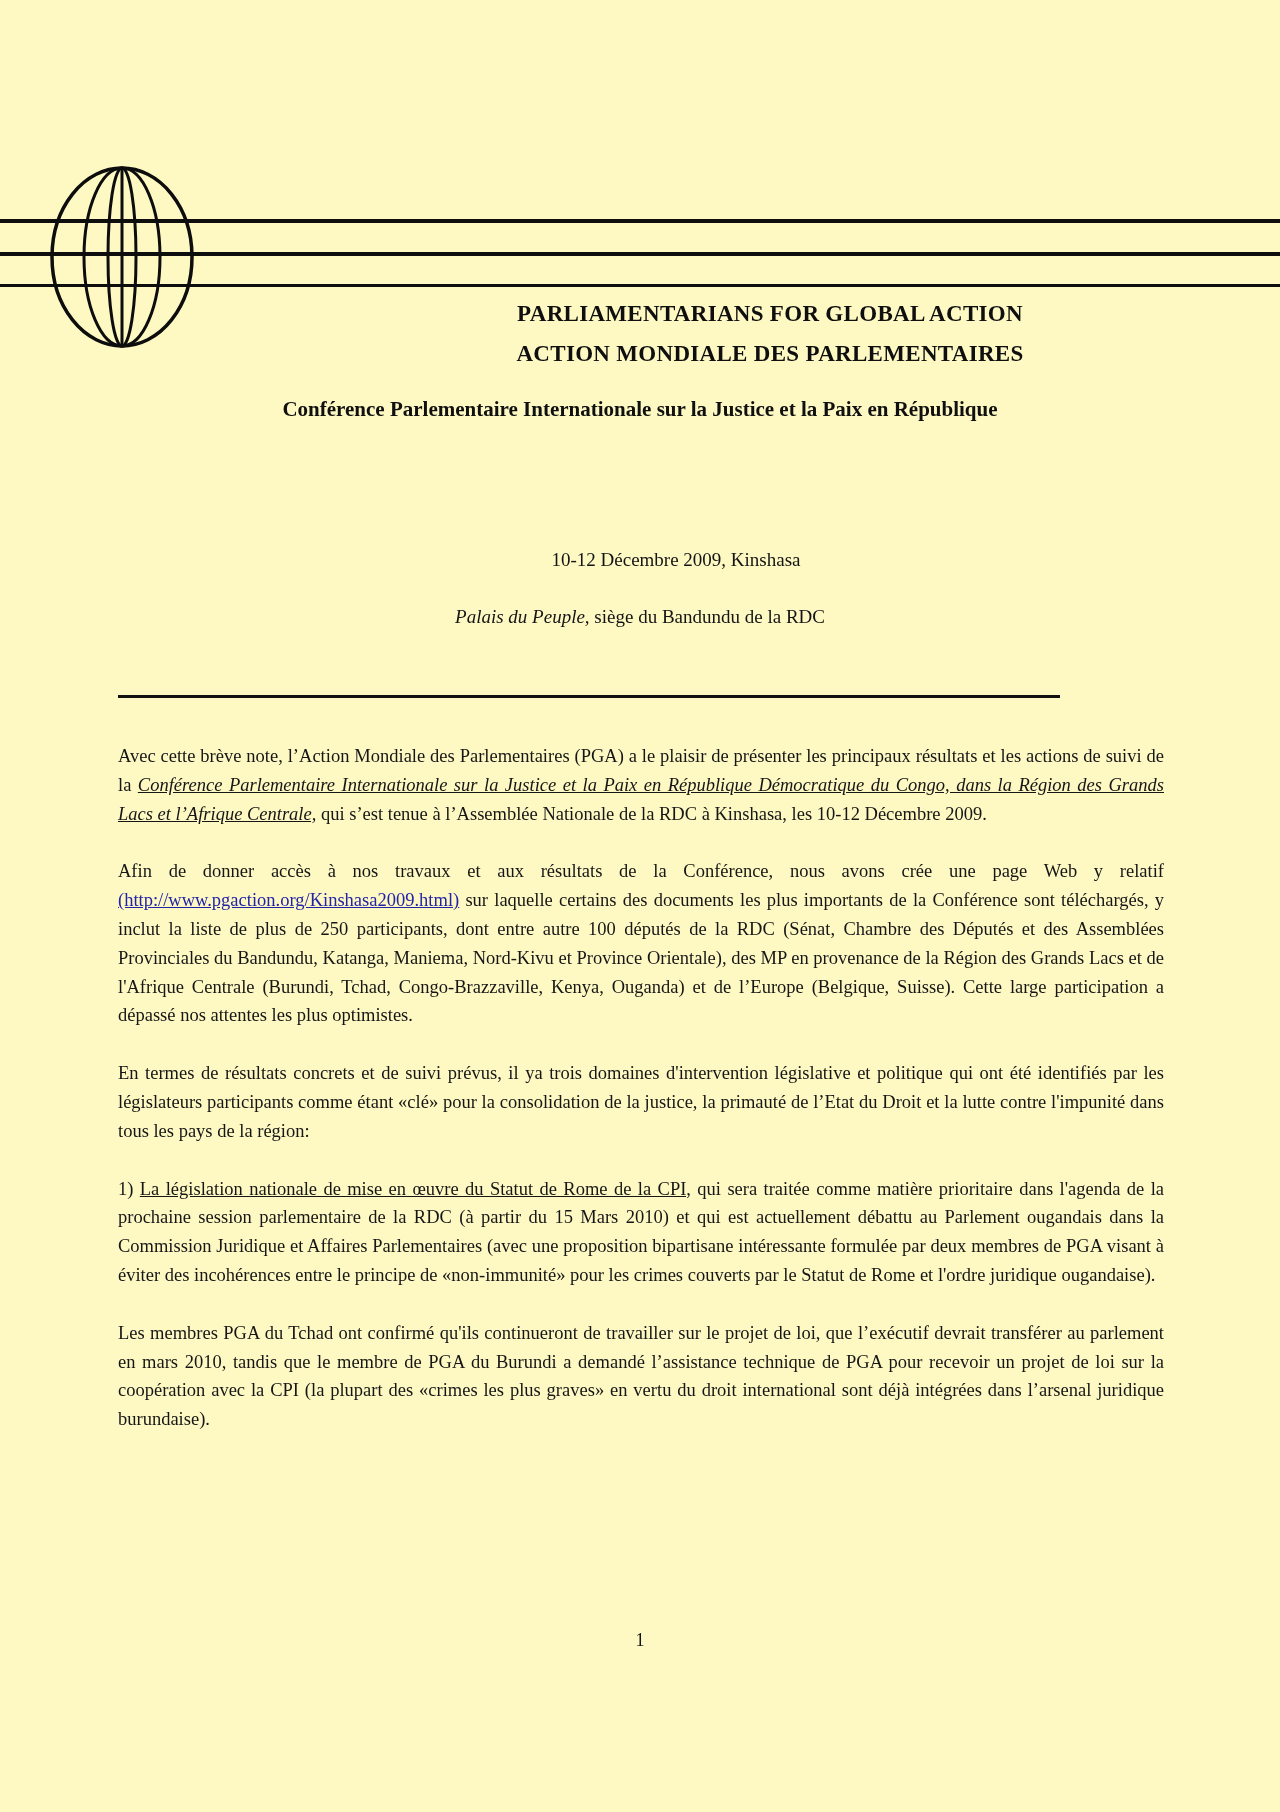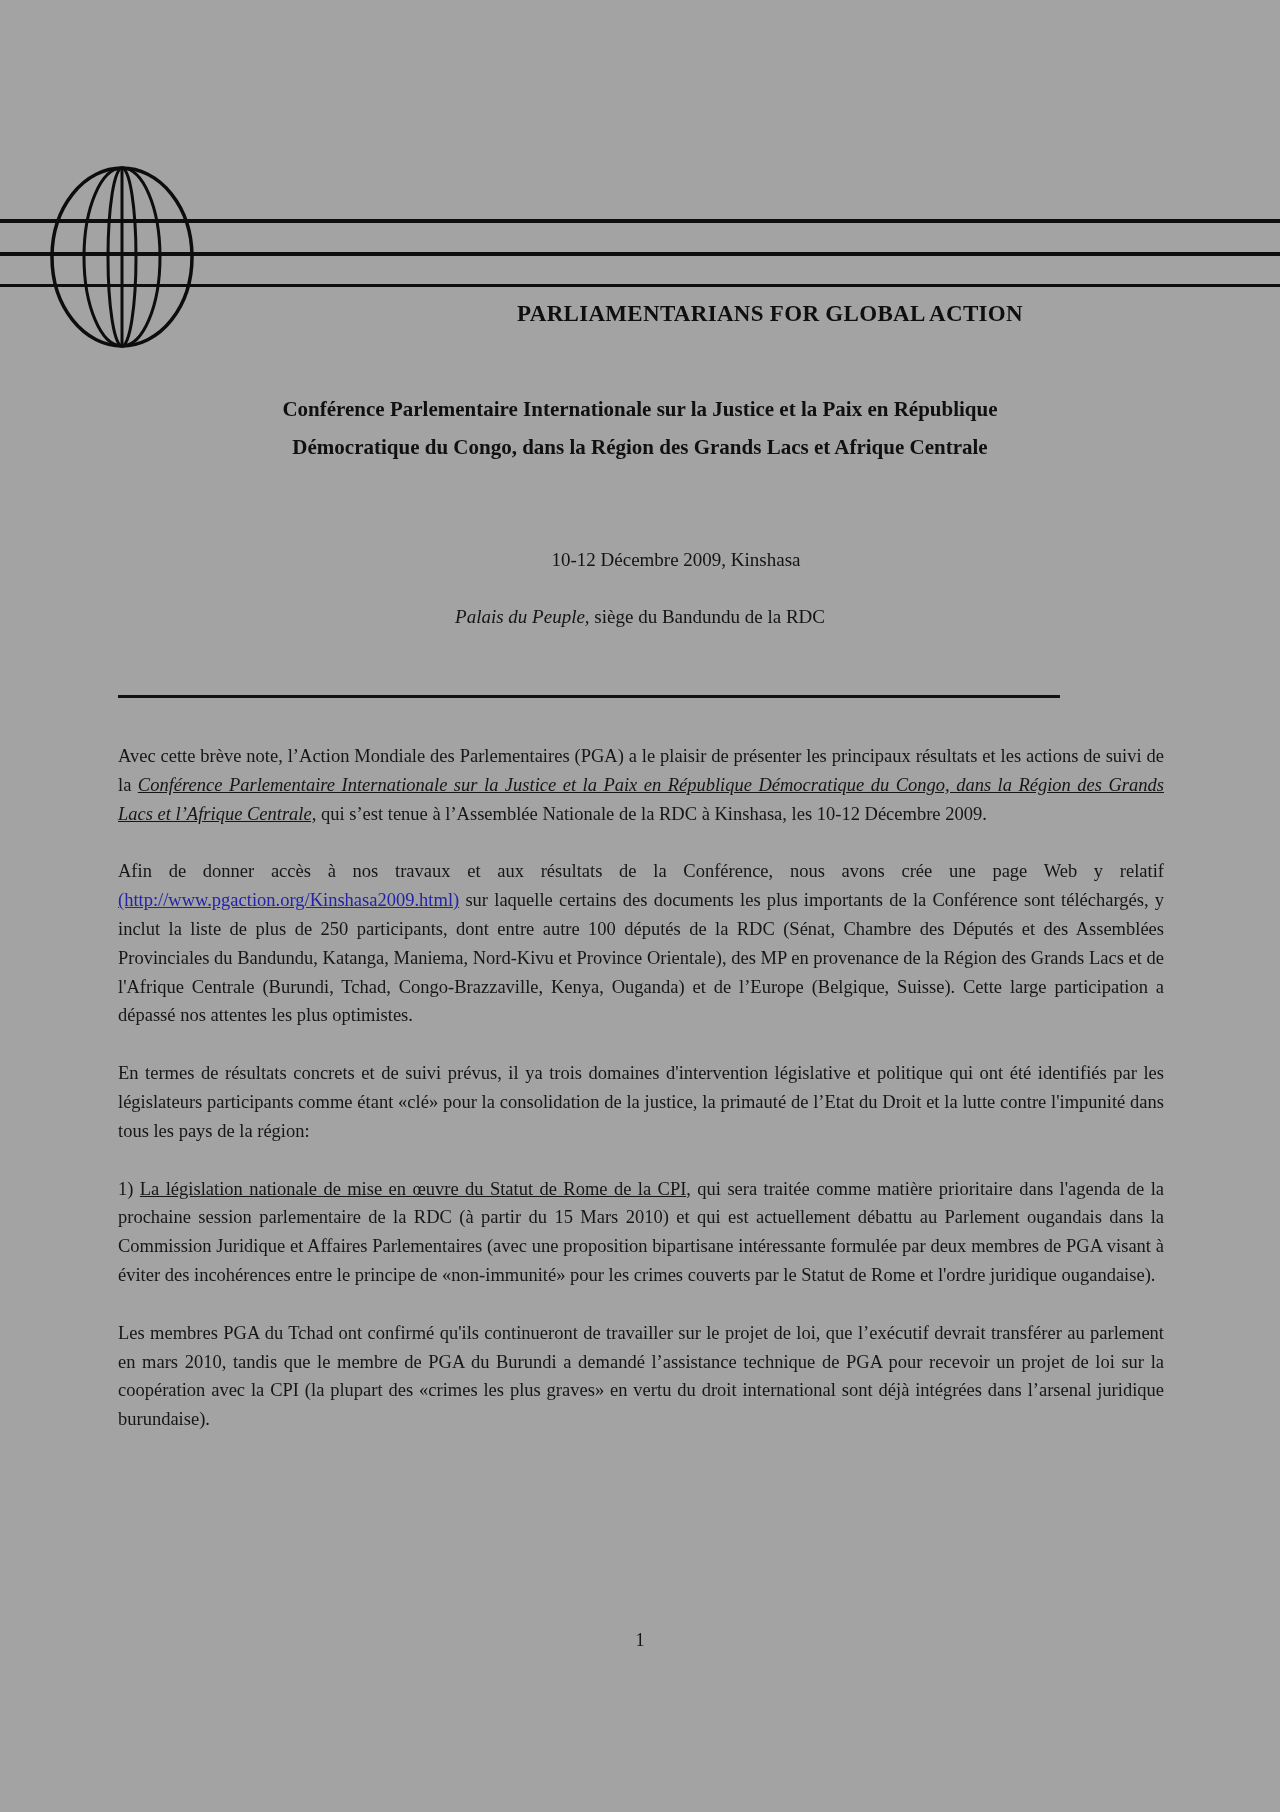--- a/index.html
+++ b/index.html
@@ -1,20 +1,20 @@
 <!DOCTYPE html>
 <html><head>
 <meta charset="utf-8">
 <style>
   html, body { margin: 0; padding: 0; background: #ffffff; }
   .page {
     position: relative;
     width: 1280px;
     height: 1812px;
-    background: #a3a3a3;
+    background: #fef9c3;
     font-family: "Liberation Serif", "DejaVu Serif", serif;
     color: #141414;
     overflow: hidden;
   }
   .hrule {
     position: absolute;
     left: 0;
     width: 1280px;
     height: 3px;
     background: #0e0e0e;
@@ -110,25 +110,25 @@
 
   <svg class="logo" width="150" height="186" viewBox="0 0 150 186">
     <ellipse cx="74" cy="93" rx="70" ry="89" fill="none" stroke="#0d0d0d" stroke-width="3.5"></ellipse>
     <ellipse cx="74" cy="93" rx="38" ry="89" fill="none" stroke="#0d0d0d" stroke-width="3"></ellipse>
     <ellipse cx="74" cy="93" rx="14" ry="89" fill="none" stroke="#0d0d0d" stroke-width="3"></ellipse>
     <line x1="74" y1="4" x2="74" y2="182" stroke="#0d0d0d" stroke-width="3"></line>
   </svg>
 
   <div class="org-names">
     <div>PARLIAMENTARIANS FOR GLOBAL ACTION</div>
+    <div>ACTION MONDIALE DES PARLEMENTAIRES</div>
   </div>
 
   <div class="doc-title">
     <div>Conférence Parlementaire Internationale sur la Justice et la Paix en République</div>
-    <div>Démocratique du Congo, dans la Région des Grands Lacs et Afrique Centrale</div>
   </div>
 
   <div class="date-line">10-12 Décembre 2009, Kinshasa</div>
 
   <div class="venue-line">
     <span class="venue-italic">Palais du Peuple,</span><span> siège du Bandundu de la RDC</span>
   </div>
 
   <div class="section-rule"></div>
 

